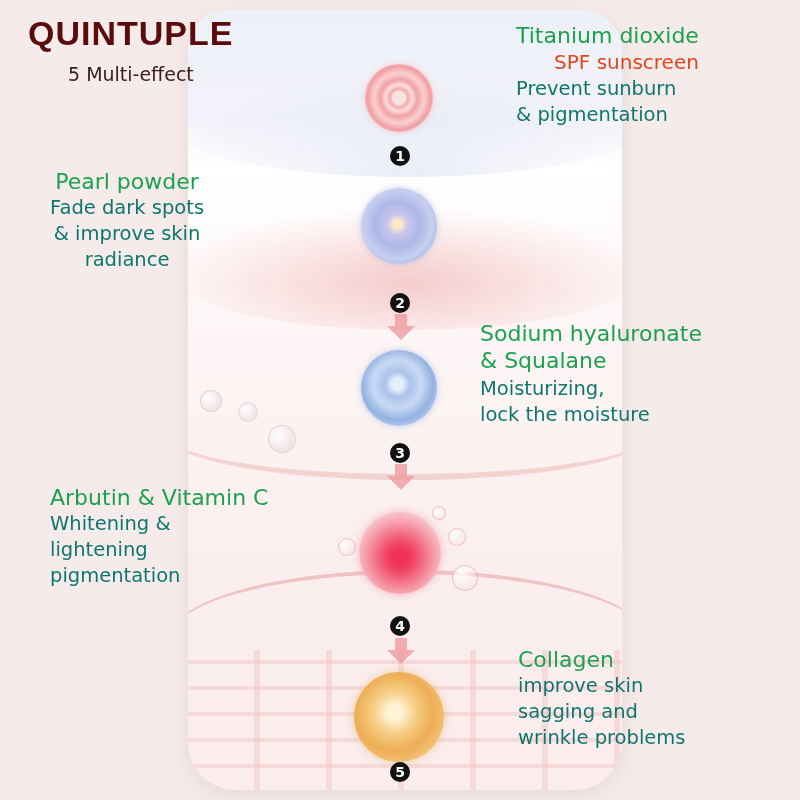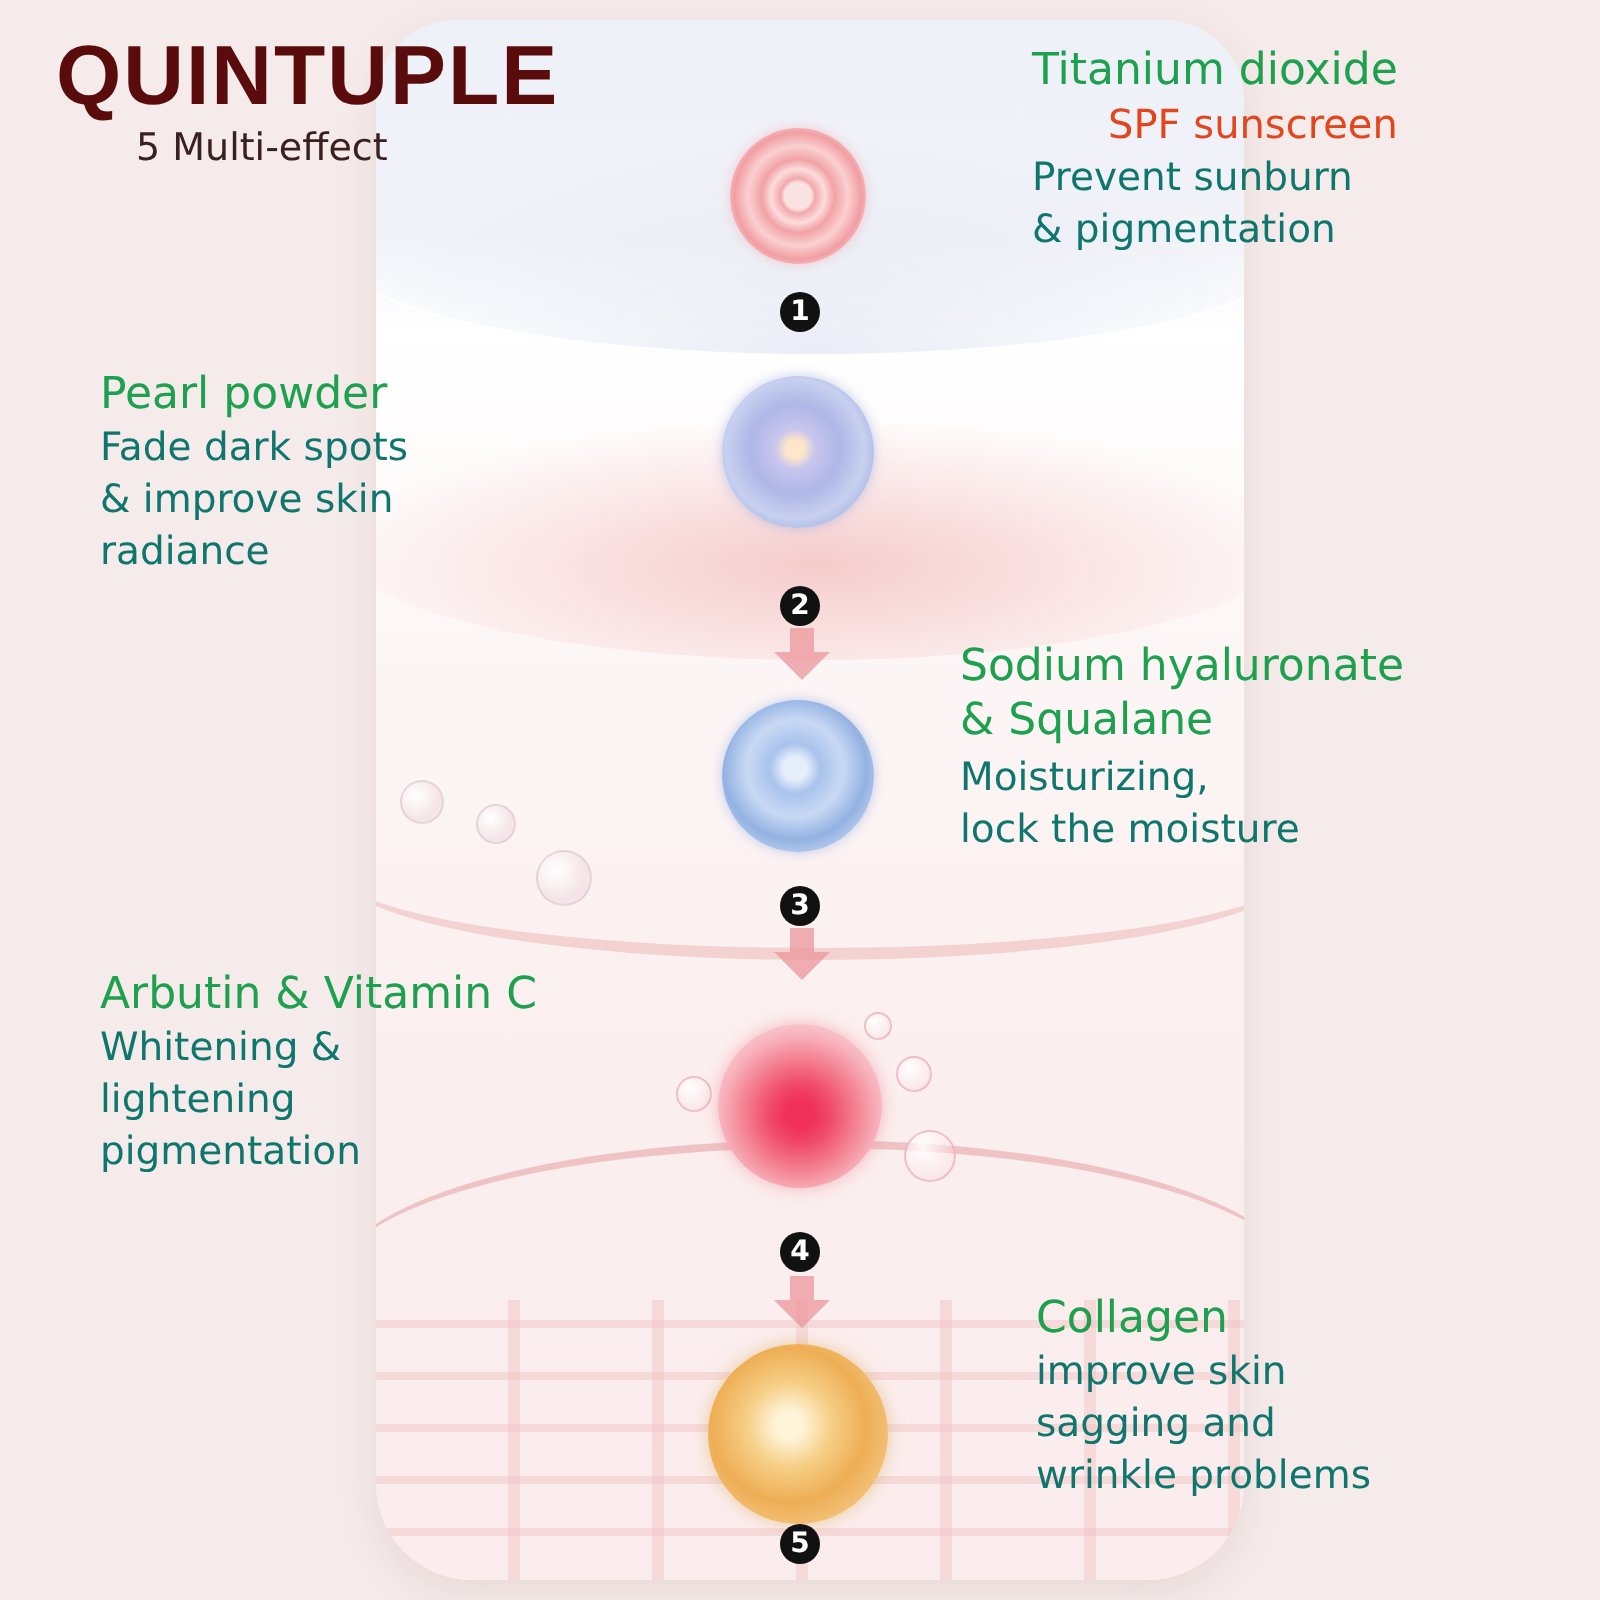--- a/index.html
+++ b/index.html
@@ -60,21 +60,21 @@
     background: #111; color: #fff; font-family: "DejaVu Sans", sans-serif; font-weight: bold;
     font-size: 14px; line-height: 20px; text-align: center; left: 390px;
   }
   .arrow { position: absolute; left: 387px; width: 0; height: 0;
     border-left: 14px solid transparent; border-right: 14px solid transparent;
     border-top: 14px solid rgba(236,150,155,0.75);
   }
   .arrow::before { content: ""; position: absolute; left: -6px; top: -26px; width: 12px; height: 12px; background: rgba(236,150,155,0.75); }
 
   .title { position: absolute; left: 28px; top: 14px; color: #5a0b0b;
-    font-family: "Liberation Sans", sans-serif; font-weight: bold; font-size: 42px; letter-spacing: 1px; }
+    font-family: "Liberation Sans", sans-serif; font-weight: bold; font-size: 34px; letter-spacing: 1px; }
   .subtitle { position: absolute; left: 68px; top: 63px; color: #3a2020;
     font-family: "DejaVu Sans", sans-serif; font-size: 19px; }
 
   .block { position: absolute; }
   .block .name { color: #1ea14f; font-family: "DejaVu Sans", sans-serif; font-weight: normal; font-size: 22px; line-height: 27px; }
   .block .sub { color: #e2461d; font-family: "DejaVu Sans", sans-serif; font-size: 20px; line-height: 27px; }
   .block .desc { color: #0f766e; font-family: "DejaVu Sans", sans-serif; font-size: 19.5px; line-height: 26px; }
 </style>
 </head>
 <body>
@@ -114,21 +114,21 @@
 <div class="arrow" style="top:476px;"></div>
 <div class="arrow" style="top:650px;"></div>
 
 <div class="block" style="left:516px;top:22px;">
   <div class="name">Titanium dioxide</div>
   <div class="sub" style="padding-left:2px;text-align:right;">SPF sunscreen</div>
   <div class="desc">Prevent sunburn</div>
   <div class="desc">&amp; pigmentation</div>
 </div>
 
-<div class="block" style="left:50px;top:184px;">
+<div class="block" style="left:50px;top:168px;text-align:center;">
   <div class="name">Pearl powder</div>
   <div class="desc">Fade dark spots</div>
   <div class="desc">&amp; improve skin</div>
   <div class="desc">radiance</div>
 </div>
 
 <div class="block" style="left:480px;top:320px;">
   <div class="name">Sodium hyaluronate</div>
   <div class="name">&amp; Squalane</div>
   <div class="desc" style="margin-top:2px;">Moisturizing,</div>

